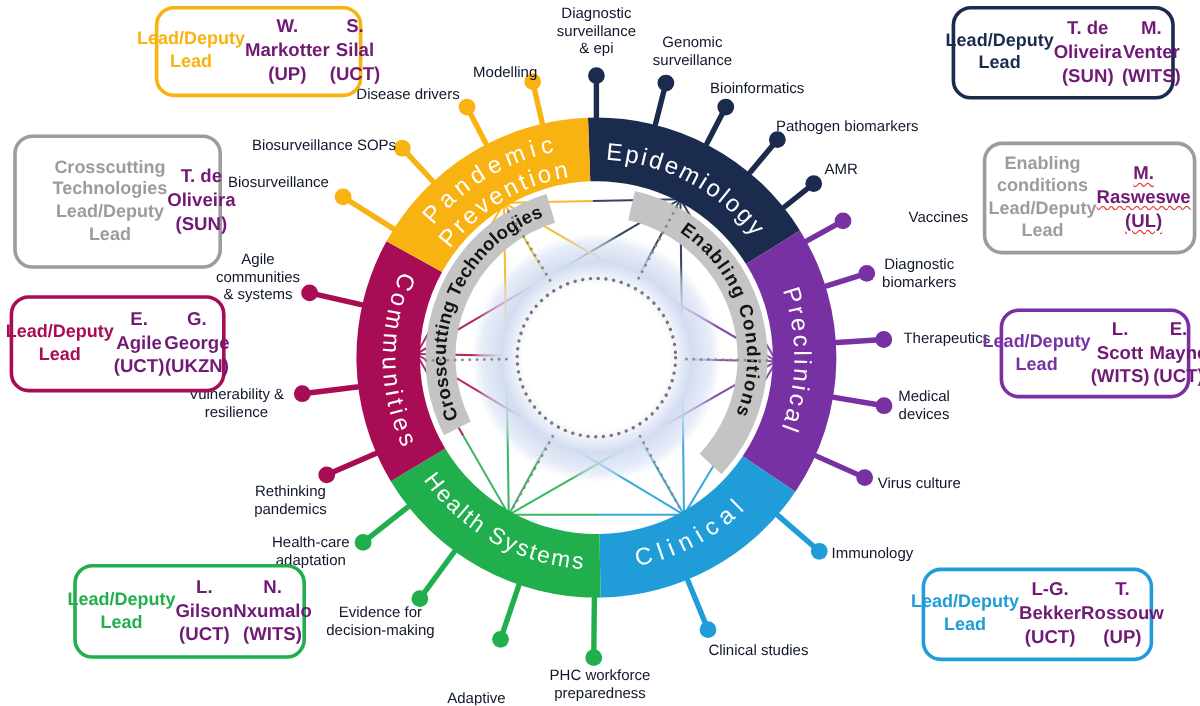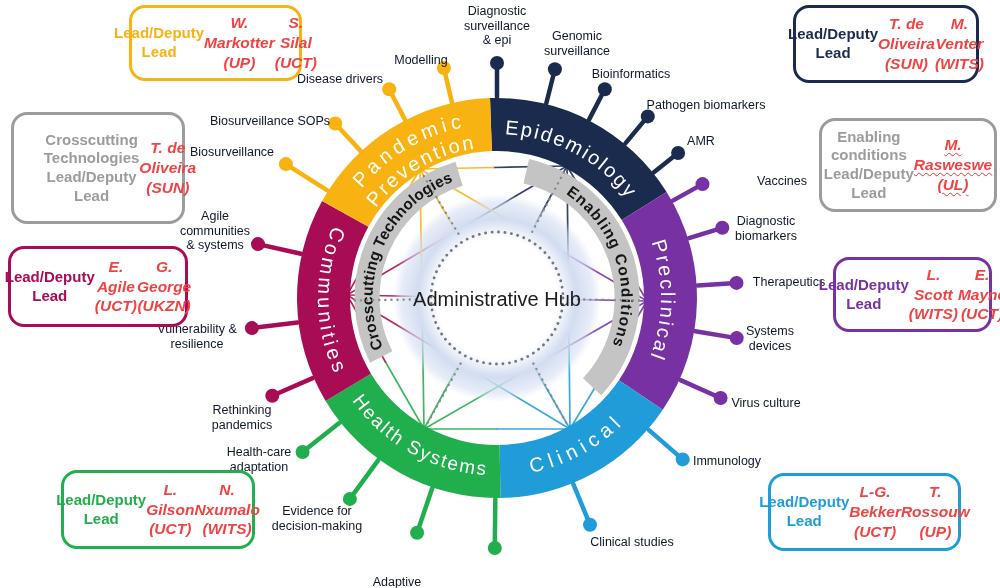--- a/index.html
+++ b/index.html
@@ -12,21 +12,21 @@
     position:absolute;transform:translate(-50%,-50%);
     white-space:pre-line;text-align:center;
     font-size:12.5px;line-height:1.16;color:#0f172a;font-weight:500;
   }
   .lead-box{
     position:absolute;background:#fff;border:3.5px solid #000;border-radius:16px;
     display:flex;justify-content:center;align-items:center;
     text-align:center;box-sizing:border-box;padding:4px 6px;
   }
   .lead-box .bx-title{font-weight:bold;font-size:15px;line-height:1.25;white-space:pre-line;}
-  .lead-box .bx-name{font-weight:bold;font-style:italic;font-size:15.5px;line-height:1.27;color:#ef4444;}
+  .lead-box .bx-name{font-weight:bold;font-size:15.5px;line-height:1.27;color:#701a75;}
   .misspelled{text-decoration:underline wavy #e03a3a 1px;text-underline-offset:2px;}
   .hub-label{
     position:absolute;left:497px;top:299px;transform:translate(-50%,-50%);
     width:175px;text-align:center;font-size:20px;line-height:1.15;color:#1c1c1c;
   }
   .arc-ring-text{fill:#ffffff;font-family:"Liberation Sans",sans-serif;}
   .arc-band-text{fill:#141414;font-weight:bold;font-family:"Liberation Sans",sans-serif;}
 </style>
 </head>
 <body>
@@ -242,43 +242,44 @@
       <line x1="532.2" y1="231.8" x2="565.1" y2="170"></line>
       <line x1="572" y1="299.3" x2="642" y2="300.5"></line>
       <line x1="533.4" y1="363.6" x2="567.3" y2="424.8"></line>
       <line x1="460.6" y1="363.6" x2="426.7" y2="424.8"></line>
       <line x1="422" y1="299.3" x2="352" y2="300.5"></line>
       <line x1="458.4" y1="233.7" x2="422.3" y2="173.7"></line>
     </g>
     <circle cx="497" cy="298" r="66" fill="none" stroke="#777777" stroke-width="2.8" stroke-dasharray="0.1 6.4" stroke-linecap="round"></circle>
   </svg>
 
-  <div class="hub-label">Administrative Hub</div>
 
   <div class="spoke-label" style="left:421px;top:60px">Modelling</div>
   <div class="spoke-label" style="left:340px;top:79px">Disease drivers</div>
   <div class="spoke-label" style="left:270px;top:121px">Biosurveillance SOPs</div>
   <div class="spoke-label" style="left:232px;top:152px">Biosurveillance</div>
   <div class="spoke-label" style="left:497px;top:26px">Diagnostic
 surveillance
 &amp; epi</div>
   <div class="spoke-label" style="left:577px;top:43px">Genomic
 surveillance</div>
   <div class="spoke-label" style="left:631px;top:74px">Bioinformatics</div>
   <div class="spoke-label" style="left:706px;top:105px">Pathogen biomarkers</div>
   <div class="spoke-label" style="left:701px;top:141px">AMR</div>
   <div class="spoke-label" style="left:782px;top:181px">Vaccines</div>
   <div class="spoke-label" style="left:766px;top:228px">Diagnostic
 biomarkers</div>
   <div class="spoke-label" style="left:789px;top:282px">Therapeutics</div>
-  <div class="spoke-label" style="left:770px;top:338px">Systems
+  <div class="spoke-label" style="left:770px;top:338px">Medical
 devices</div>
   <div class="spoke-label" style="left:766px;top:403px">Virus culture</div>
   <div class="spoke-label" style="left:727px;top:461px">Immunology</div>
   <div class="spoke-label" style="left:632px;top:542px">Clinical studies</div>
+  <div class="spoke-label" style="left:500px;top:570px">PHC workforce
+preparedness</div>
   <div class="spoke-label" style="left:397px;top:589px">Adaptive
 governance</div>
   <div class="spoke-label" style="left:317px;top:518px">Evidence for
 decision-making</div>
   <div class="spoke-label" style="left:259px;top:459px">Health-care
 adaptation</div>
   <div class="spoke-label" style="left:242px;top:417px">Rethinking
 pandemics</div>
   <div class="spoke-label" style="left:197px;top:336px">Vulnerability &amp;
 resilience</div>

